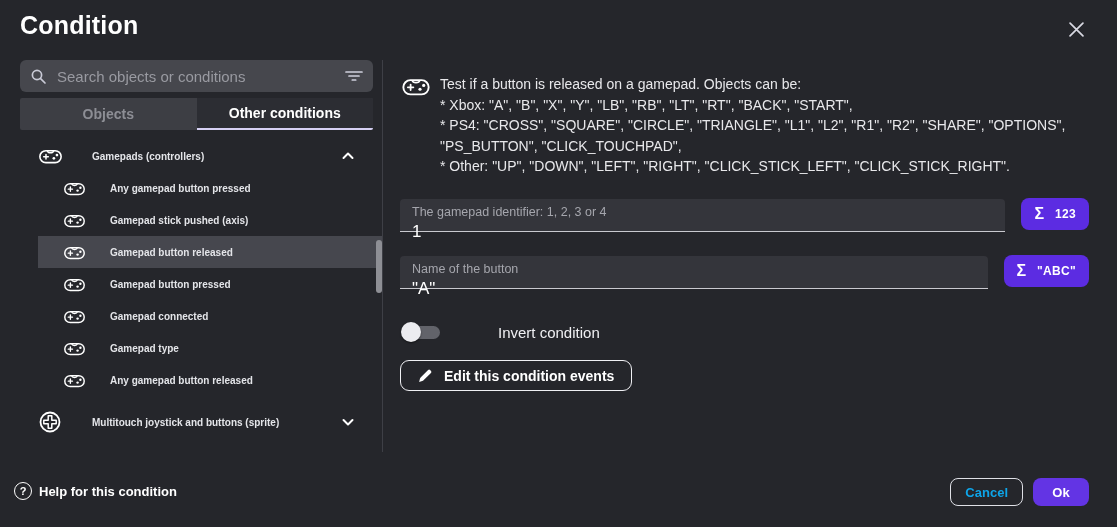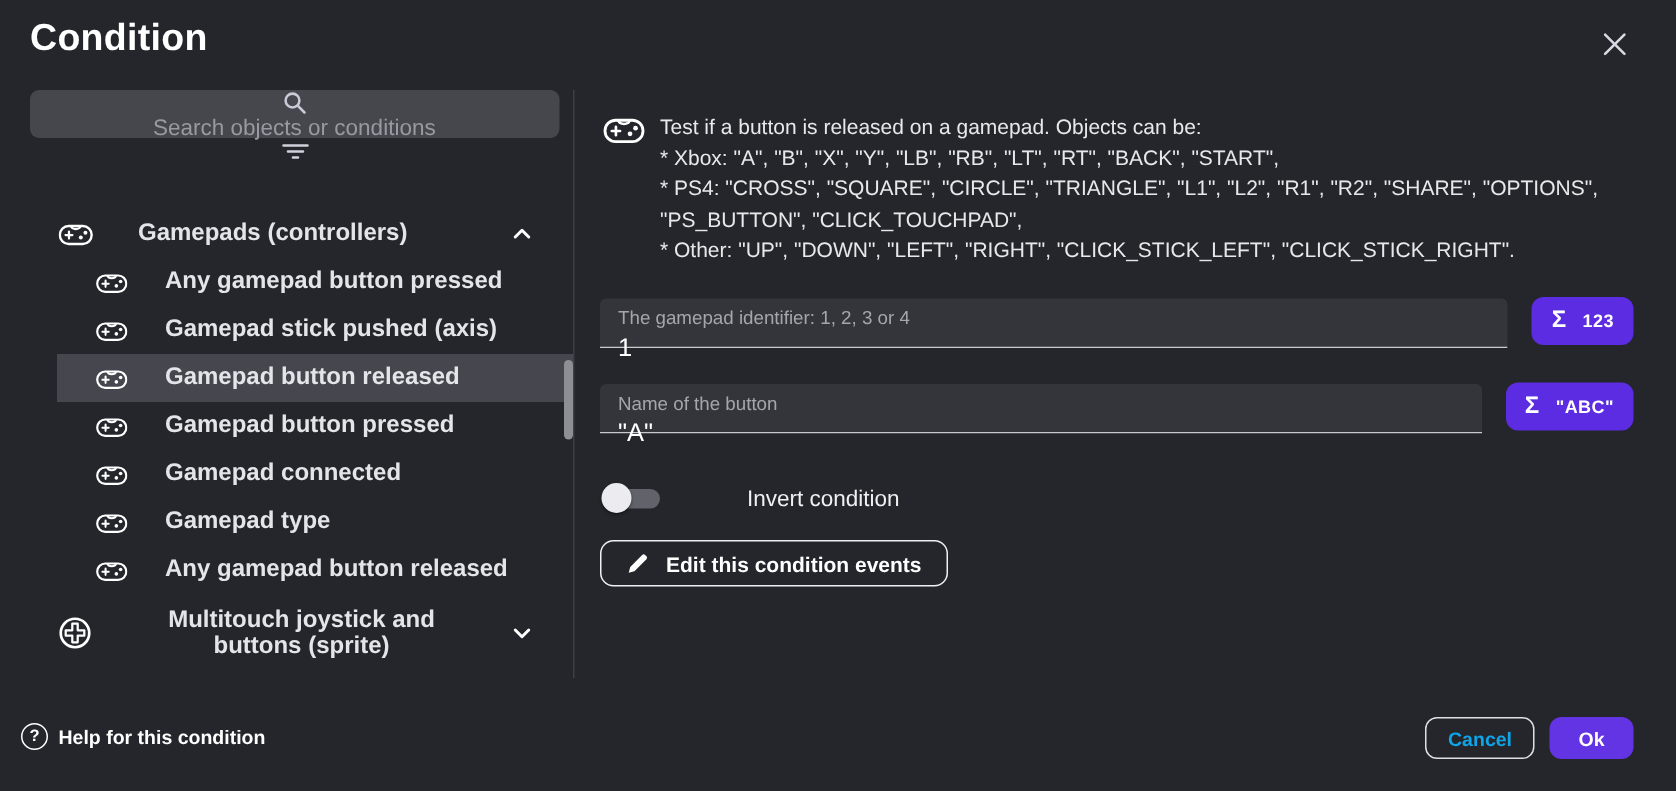--- a/index.html
+++ b/index.html
@@ -6,34 +6,34 @@
   html,body { width:1117px; height:527px; background:#25262b; overflow:hidden; }
   body { font-family:"Liberation Sans", sans-serif; color:#e9e9ec; position:relative; }
 
   .dialog { position:absolute; inset:0; background:#25262b; }
 
   
   .title { position:absolute; left:20px; top:11px; font-size:25px; font-weight:700; color:#ffffff; letter-spacing:.2px; }
   .close-btn { position:absolute; left:1064px; top:17px; width:24px; height:24px; display:flex; align-items:center; justify-content:center; cursor:pointer; background:none; border:none; }
 
   
-  .search-box { position:absolute; left:20px; top:60px; width:353px; height:32px; background:#46474d; border-radius:6px; display:flex; align-items:center; padding:0 10px;flex-direction:column; }
+  .search-box { position:absolute; left:20px; top:60px; width:353px; height:32px; background:#46474d; border-radius:6px; display:flex; align-items:center; padding:0 10px; }
   .search-box input { flex:1; background:transparent; border:none; outline:none; color:#e9e9ec; font-size:15px; font-family:inherit; margin-left:10px; }
   .search-box input::placeholder { color:#999aa1; }
 
   .tabbar { position:absolute; left:20px; top:98px; width:353px; height:32px; display:flex; background:#3d3e44; border-radius:2px; overflow:hidden; }
   .tab { flex:1; display:flex; align-items:center; justify-content:center; font-size:14px; font-weight:700; color:#8d8e95; cursor:pointer; }
   .tab.selected { background:#2c2d33; color:#ffffff; border-bottom:2px solid #d6d0f4; }
 
   .list { position:absolute; left:38px; top:140px; width:344px; }
   .row { height:32px; display:flex; align-items:center; cursor:pointer; }
   .row .icon-cell { width:24px; display:flex; justify-content:center; }
   .row.group .icon-cell { margin-left:0; }
   .row.item .icon-cell { margin-left:24px; }
-  .row .label { margin-left:30px; font-size:16px; font-weight:700; color:#e4e5e9;text-align:center; }
+  .row .label { margin-left:30px; font-size:10px; font-weight:700; color:#e4e5e9; }
   .row.item .label { margin-left:24px; }
   .row.selected { background:#46474e; }
   .row .chev { margin-left:auto; margin-right:26px; display:flex; }
   .row.group2 { height:52px; }
   .row.group2 .label { width:218px; line-height:17px; }
 
   .scroll-thumb { position:absolute; left:376px; top:240px; width:6px; height:53px; border-radius:3px; background:#8e8f95; }
   .v-divider { position:absolute; left:382px; top:60px; width:1px; height:392px; background:#3e3f46; }
 
   
@@ -93,20 +93,24 @@
         </svg>
     </span>
     <input type="text" placeholder="Search objects or conditions" style="">
     <span>
       <svg width="18" height="14" viewBox="0 0 18 14">
           <path d="M1 3 H17 M4 7 H14 M7.3 11 H10.7" stroke="#d0d1dd" stroke-width="1.7" stroke-linecap="round"></path>
         </svg>
     </span>
   </div>
 
+  <div class="tabbar">
+    <div class="tab">Objects</div>
+    <div class="tab selected">Other conditions</div>
+  </div>
 
   <div class="list">
 
     <div class="row group">
       <span class="icon-cell">
         <svg width="23" height="16" viewBox="0 0 26 18">
             <rect x="1" y="3" width="24" height="13.5" rx="6.7" fill="none" stroke="#fff" stroke-width="1.8"></rect>
             <path d="M9.3 3 a3.8 3 0 0 0 7.4 0" fill="none" stroke="#fff" stroke-width="1.6"></path>
             <path d="M5.3 9.8 h5.2 M7.9 7.2 v5.2" stroke="#fff" stroke-width="1.7" stroke-linecap="round"></path>
             <circle cx="16.8" cy="11.6" r="1.5" fill="#fff"></circle>

